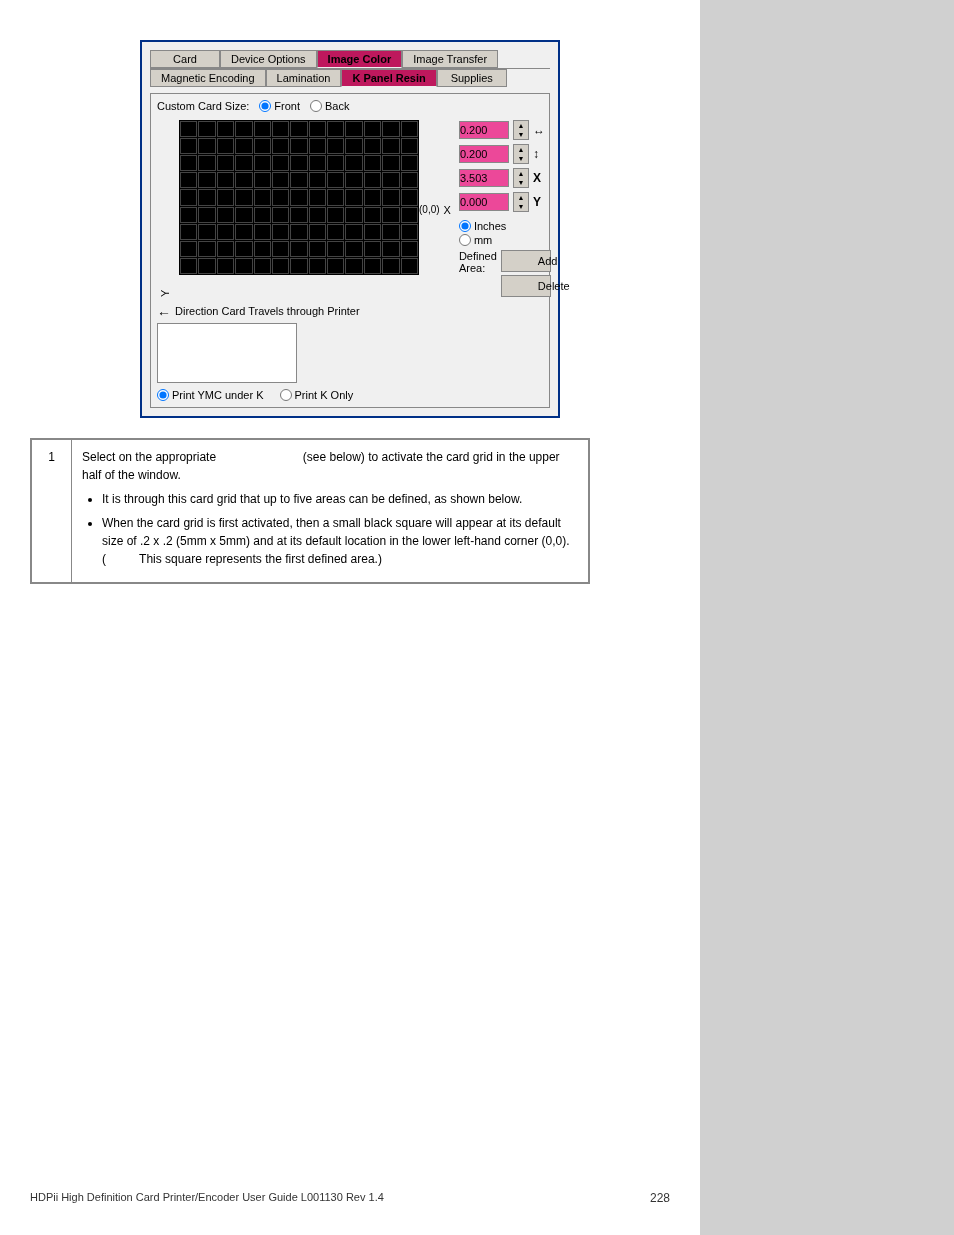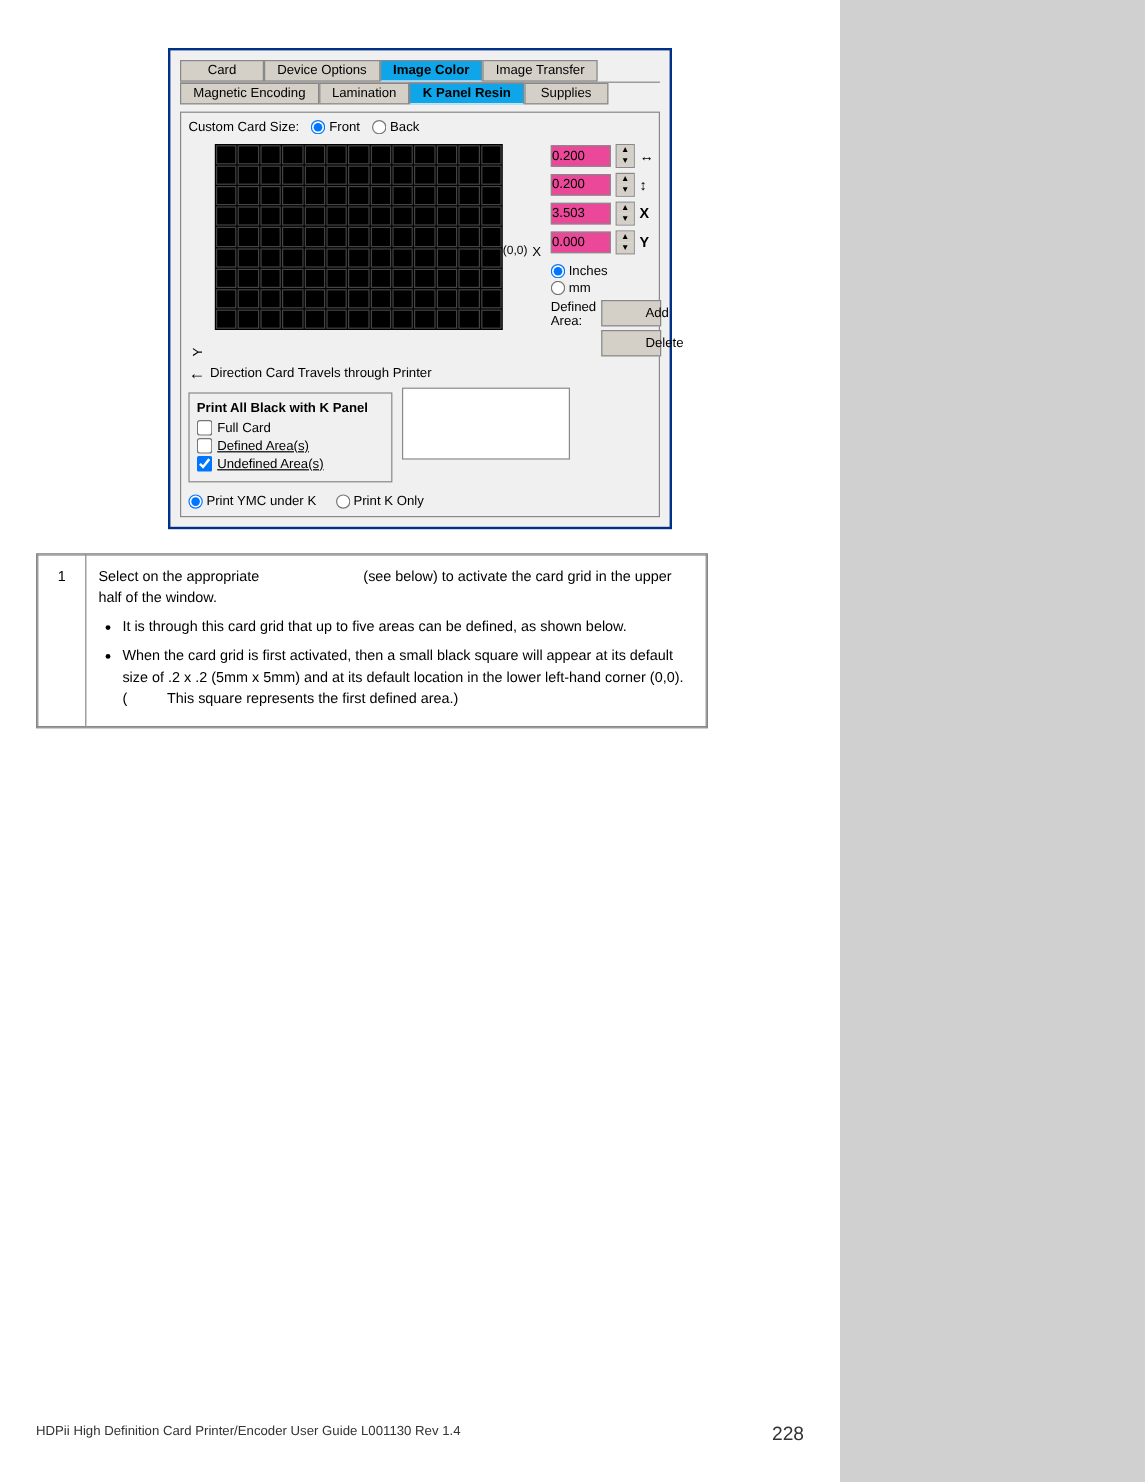--- a/index.html
+++ b/index.html
@@ -50,21 +50,21 @@
       border: 1px solid #888;
       background: #d4d0c8;
       padding: 2px 10px;
       font-size: 11px;
       cursor: pointer;
       min-width: 70px;
       text-align: center;
     }
 
     .dialog-tab.active {
-      background: #0ea5e9;
+      background: #be185d;
       border-bottom: 1px solid #f0f0f0;
       font-weight: bold;
     }
 
     .dialog-tabs-row2 {
       display: flex;
       gap: 0;
       border-top: 1px solid #888;
       margin-bottom: 6px;
     }
@@ -300,21 +300,21 @@
       justify-content: space-between;
       font-size: 11px;
       color: #333;
     }
 
     .footer-title {
       font-size: 11px;
     }
 
     .page-number {
-      font-size: 16px;
+      font-size: 12px;
     }
 
     .underline {
       text-decoration: underline;
     }
   </style>
 </head>
 <body>
 
 <div style="display:flex; width:954px; min-height:1235px;">
@@ -539,35 +539,20 @@
             </div>
           </div>
         </div>
 
         <div class="direction-row">
           <span class="arrow-left">←</span>
           <span>Direction Card Travels through Printer</span>
         </div>
 
         <div style="display:flex; gap:8px; align-items:flex-start;">
-          <div class="print-black-group">
-            <div class="group-label">Print All Black with K Panel</div>
-            <div class="checkbox-row">
-              <input type="checkbox" style="">
-              <span>Full Card</span>
-            </div>
-            <div class="checkbox-row">
-              <input type="checkbox" style="">
-              <span class="underline">Defined Area(s)</span>
-            </div>
-            <div class="checkbox-row">
-              <input type="checkbox" checked="" style="">
-              <span class="underline">Undefined Area(s)</span>
-            </div>
-          </div>
 
           <div style="border:1px solid #888; width:140px; height:60px; background:#fff;"></div>
         </div>
 
         <div class="print-options-row">
           <label class="radio-label">
             <input type="radio" name="print_mode" checked="" class="radio-input" style="">
             <span>Print YMC under K</span>
           </label>
           <label class="radio-label">

